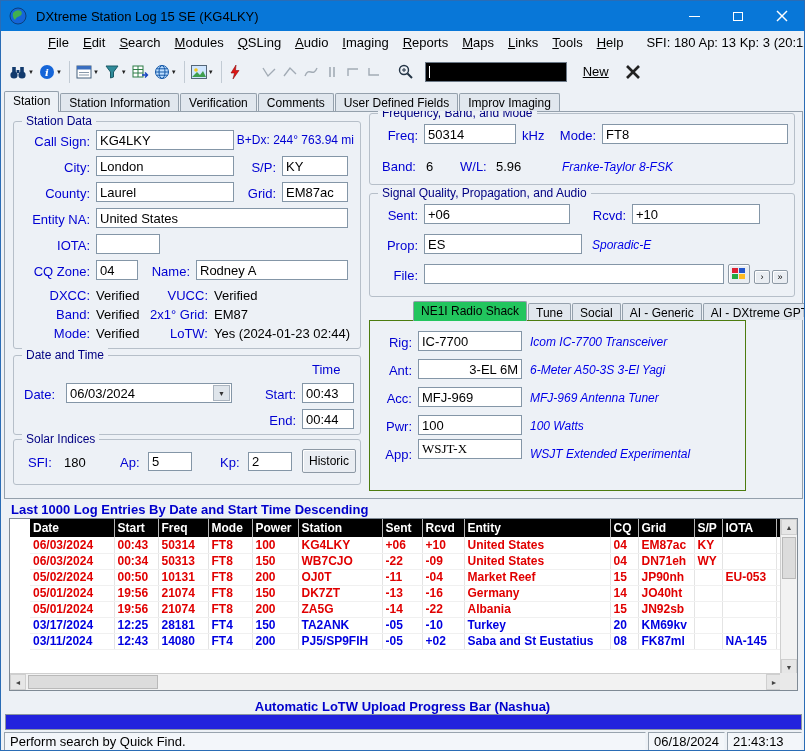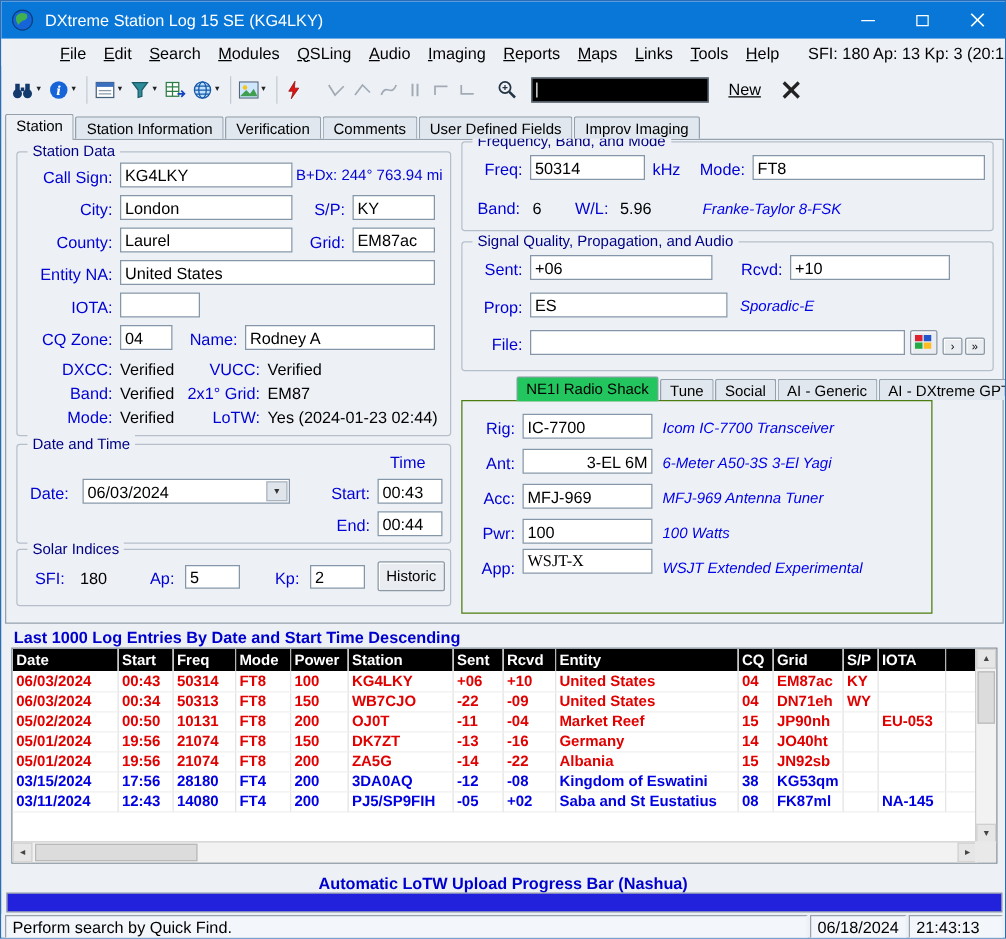--- a/index.html
+++ b/index.html
@@ -2,21 +2,21 @@
 <html><head>
 <meta charset="utf-8">
 <title>DXtreme Station Log 15 SE (KG4LKY)</title>
 <style>
   *{margin:0;padding:0;box-sizing:border-box;}
   html,body{background:#c9d1d9;}
   .window{position:relative;width:805px;height:751px;margin:0 auto;background:#edf1f6;
     font-family:"Liberation Sans",sans-serif;font-size:13px;color:#000;overflow:hidden;border:1px solid #2a6cb5;}
 
   
-  .titlebar{position:absolute;left:0;top:0;width:100%;height:30px;background:#0877d8;display:flex;align-items:center;color:#ffffff;}
+  .titlebar{position:absolute;left:0;top:0;width:100%;height:30px;background:#0877d8;display:flex;align-items:center;color:#000000;}
   .app-ic{width:18px;height:18px;margin:0 9px 0 8px;flex:0 0 auto;}
   .title{font-size:13px;flex:1;white-space:nowrap;overflow:hidden;}
   .winbtns{display:flex;height:100%;}
   .wbtn{width:44px;height:100%;display:flex;align-items:center;justify-content:center;}
   .minglyph{width:11px;height:1px;background:#fff;display:block;}
   .maxglyph{width:10px;height:9px;border:1px solid #fff;display:block;}
 
   
   .menubar{position:absolute;left:0;top:30px;width:100%;height:22px;display:flex;align-items:center;background:#edf1f6;}
   .menu-items{display:flex;align-items:center;padding-left:2px;margin-left:38px;}
@@ -59,21 +59,21 @@
   .stab.active{background:#22c55e;height:20px;margin-bottom:0;position:relative;z-index:4;margin-left:44px;}
   .shackpanel{position:absolute;left:368px;top:319px;width:377px;height:171px;border:1px solid #4d7c0f;background:#edf1f6;z-index:2;}
 
   .gpt-i{font-family:"DejaVu Serif",serif;font-style:italic;font-weight:bold;font-size:20px;color:#1565d8;line-height:20px;}
   .gpt-t{font-size:11px;color:#000;}
   .helpc{width:18px;height:18px;border-radius:50%;background:#1565d8;color:#fff;display:flex;align-items:center;justify-content:center;font-size:12px;font-weight:bold;border:1px solid #0a3f7a;}
   .sidelabel{position:absolute;font-size:11px;color:#000;text-align:center;}
 
   
   .logtitle{position:absolute;left:10px;top:501px;color:#0000cc;font-weight:bold;font-size:13px;}
-  .logwrap{position:absolute;left:8px;top:517px;width:789px;height:173px;border:1px solid #7f8a95;background:#fff;overflow:hidden;}
+  .logwrap{position:absolute;left:8px;top:517px;width:789px;height:173px;border:1px solid #7f8a95;background:#fff;overflow:hidden;padding-left:20px;}
   .logtable{border-collapse:collapse;table-layout:fixed;width:772px;font-size:12px;}
   .logtable th{background:#000;color:#fff;font-weight:bold;text-align:left;padding:1px 3px;border-right:1px solid #b5b5b5;height:18px;white-space:nowrap;overflow:hidden;}
   .logtable td{padding:0 3px;height:16px;border-right:1px solid #e4e4e4;border-bottom:1px solid #f0f0f0;white-space:nowrap;overflow:hidden;font-weight:bold;}
   tr.red td{color:#e00000;}
   tr.blue td{color:#0000e0;}
   .logtable th:nth-child(1),.logtable td:nth-child(1){width:84px;}
   .logtable th:nth-child(2),.logtable td:nth-child(2){width:44px;}
   .logtable th:nth-child(3),.logtable td:nth-child(3){width:50px;}
   .logtable th:nth-child(4),.logtable td:nth-child(4){width:44px;}
   .logtable th:nth-child(5),.logtable td:nth-child(5){width:46px;}
@@ -528,31 +528,31 @@
             <td>-14</td>
             <td>-22</td>
             <td>Albania</td>
             <td>15</td>
             <td>JN92sb</td>
             <td></td>
             <td></td>
             <td></td>
           </tr>
           <tr class="blue">
-            <td>03/15/2024</td>
-            <td>17:56</td>
-            <td>28180</td>
+            <td>03/17/2024</td>
+            <td>12:25</td>
+            <td>28181</td>
             <td>FT4</td>
-            <td>200</td>
-            <td>3DA0AQ</td>
-            <td>-12</td>
-            <td>-08</td>
-            <td>Kingdom of Eswatini</td>
-            <td>38</td>
-            <td>KG53qm</td>
+            <td>150</td>
+            <td>TA2ANK</td>
+            <td>-05</td>
+            <td>-10</td>
+            <td>Turkey</td>
+            <td>20</td>
+            <td>KM69kv</td>
             <td></td>
             <td></td>
             <td></td>
           </tr>
           <tr class="blue">
             <td>03/11/2024</td>
             <td>12:43</td>
             <td>14080</td>
             <td>FT4</td>
             <td>200</td>

